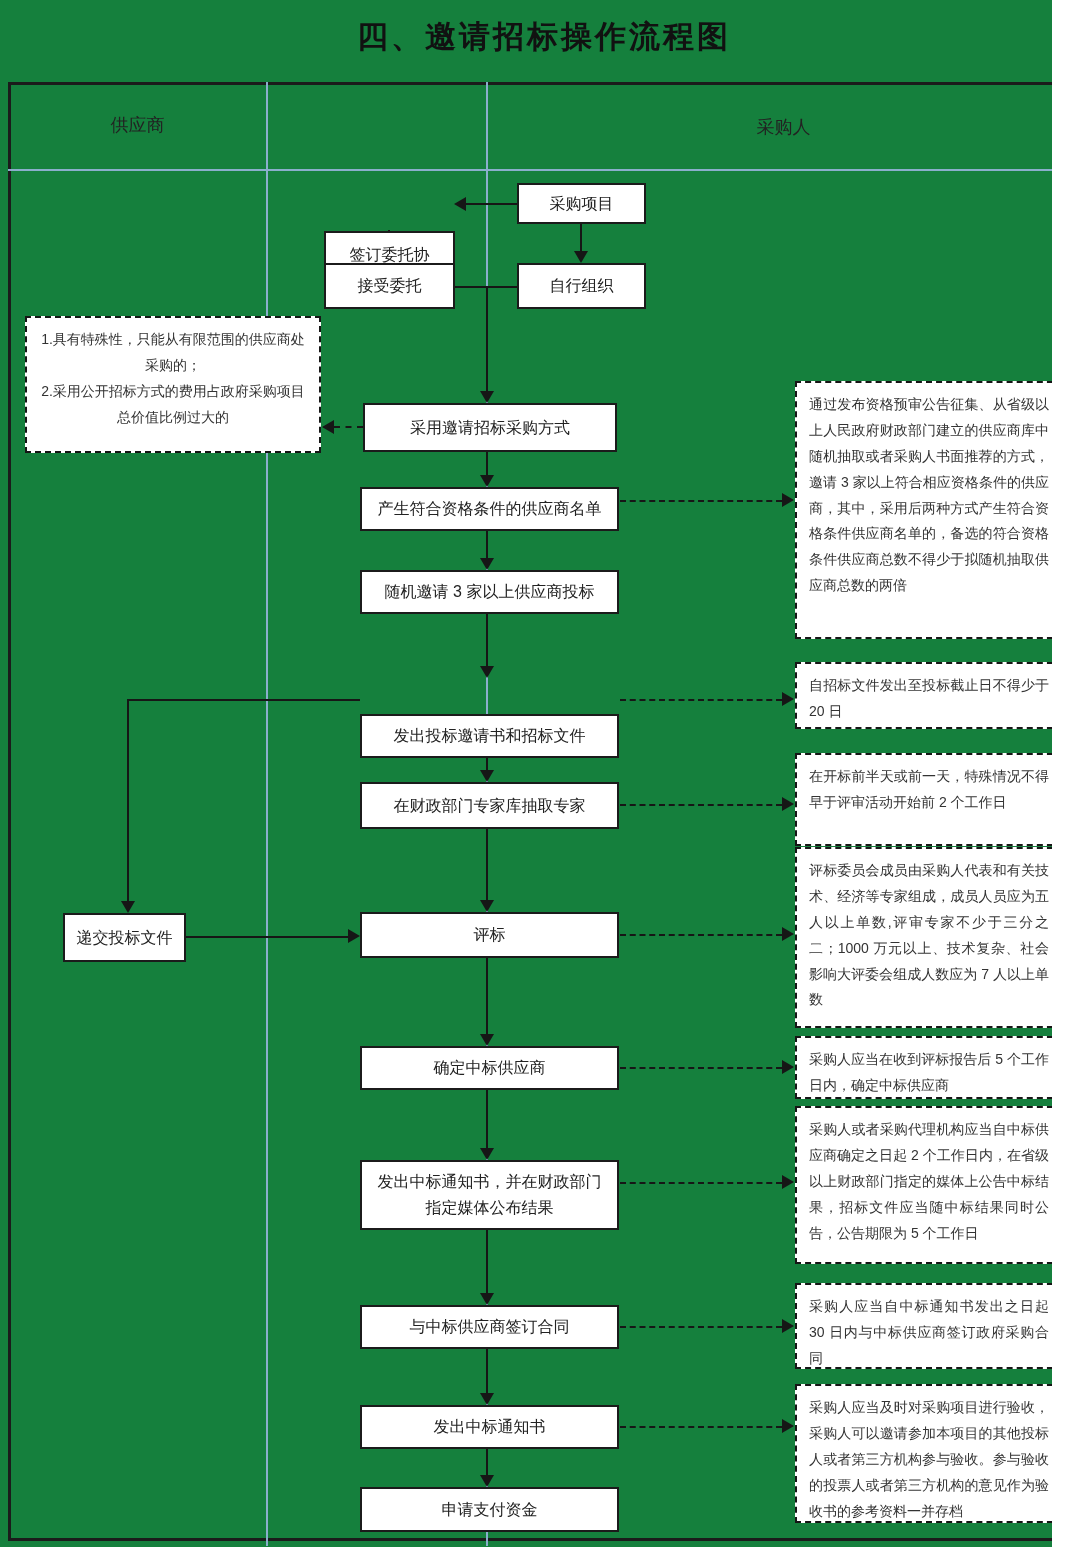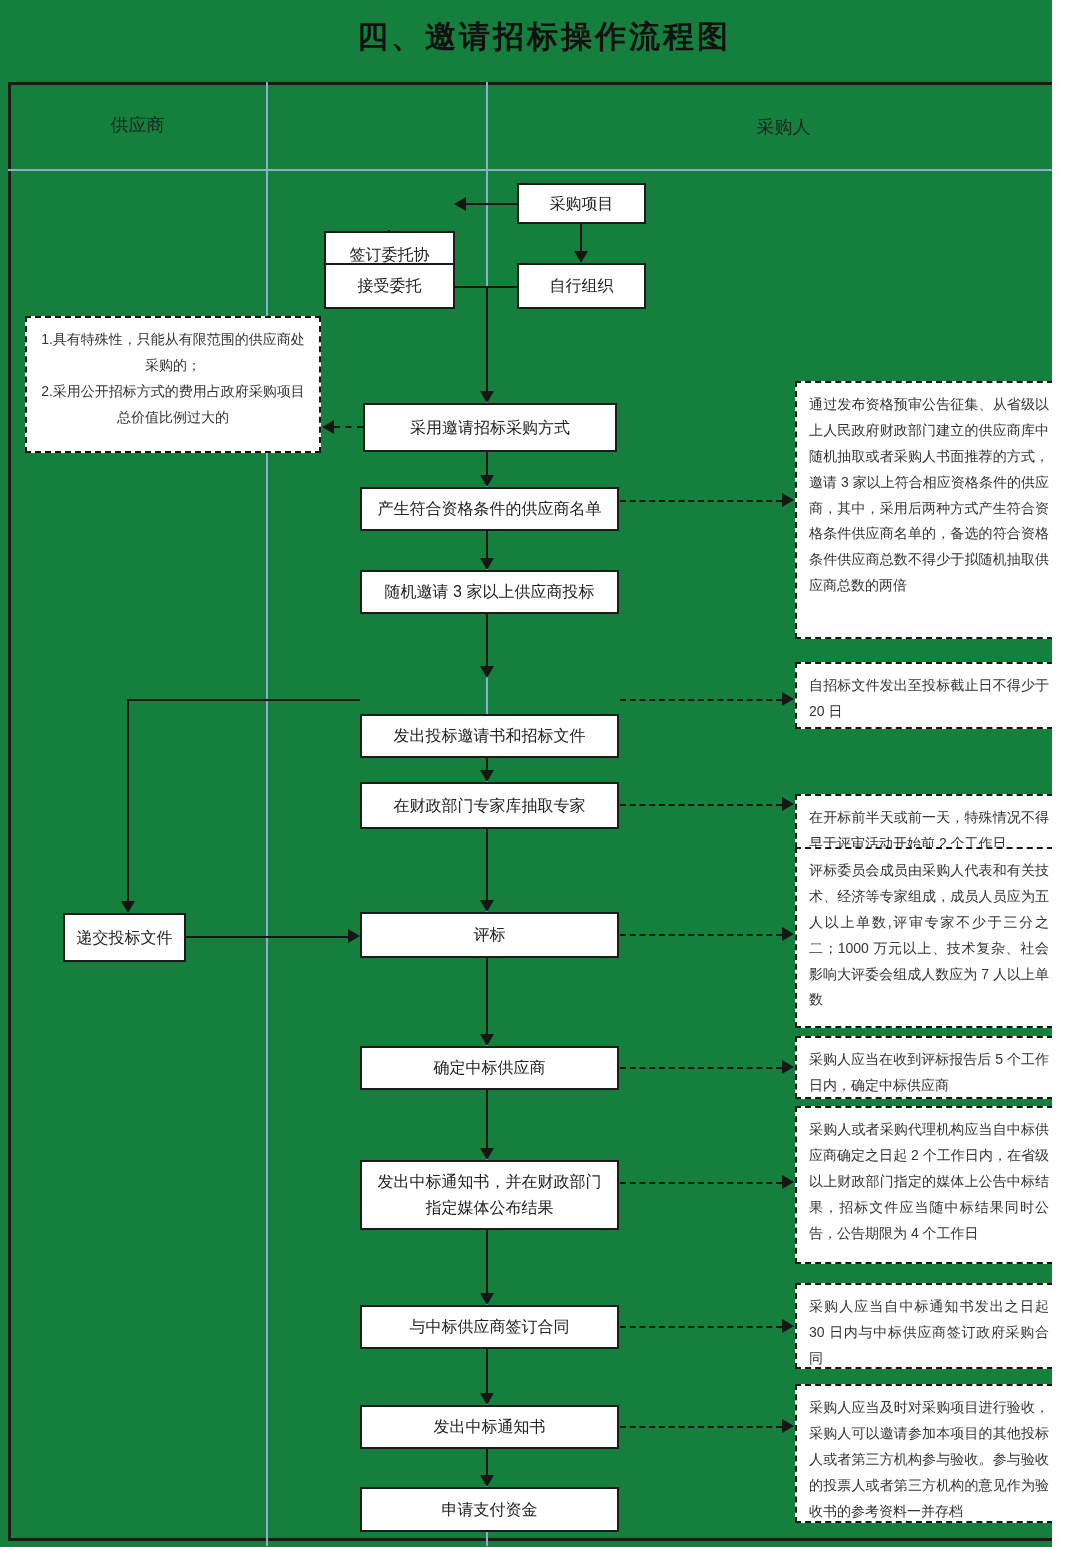--- a/index.html
+++ b/index.html
@@ -59,24 +59,24 @@
 指定媒体公布结果</div>
   <div class="box" style="left:360px;top:1305px;width:259px;height:44px;">与中标供应商签订合同</div>
   <div class="box" style="left:360px;top:1405px;width:259px;height:44px;">发出中标通知书</div>
   <div class="box" style="left:360px;top:1487px;width:259px;height:45px;">申请支付资金</div>
 
   <div class="note" style="left:25px;top:316px;width:296px;height:137px;text-align:center;">1.具有特殊性，只能从有限范围的供应商处采购的；
 2.采用公开招标方式的费用占政府采购项目总价值比例过大的</div>
 
   <div class="note" style="left:795px;top:381px;width:268px;height:258px;">通过发布资格预审公告征集、从省级以上人民政府财政部门建立的供应商库中随机抽取或者采购人书面推荐的方式，邀请 3 家以上符合相应资格条件的供应商，其中，采用后两种方式产生符合资格条件供应商名单的，备选的符合资格条件供应商总数不得少于拟随机抽取供应商总数的两倍</div>
   <div class="note" style="left:795px;top:662px;width:268px;height:67px;">自招标文件发出至投标截止日不得少于 20 日</div>
-  <div class="note" style="left:795px;top:794px;width:268px;height:93px;">在开标前半天或前一天，特殊情况不得早于评审活动开始前 2 个工作日</div>
+  <div class="note" style="left:795px;top:753px;width:268px;height:93px;">在开标前半天或前一天，特殊情况不得早于评审活动开始前 2 个工作日</div>
   <div class="note" style="left:795px;top:847px;width:268px;height:181px;">评标委员会成员由采购人代表和有关技术、经济等专家组成，成员人员应为五人以上单数,评审专家不少于三分之二；1000 万元以上、技术复杂、社会影响大评委会组成人数应为 7 人以上单数</div>
   <div class="note" style="left:795px;top:1036px;width:268px;height:63px;">采购人应当在收到评标报告后 5 个工作日内，确定中标供应商</div>
-  <div class="note" style="left:795px;top:1106px;width:268px;height:158px;">采购人或者采购代理机构应当自中标供应商确定之日起 2 个工作日内，在省级以上财政部门指定的媒体上公告中标结果，招标文件应当随中标结果同时公告，公告期限为 4 个工作日</div>
+  <div class="note" style="left:795px;top:1106px;width:268px;height:158px;">采购人或者采购代理机构应当自中标供应商确定之日起 2 个工作日内，在省级以上财政部门指定的媒体上公告中标结果，招标文件应当随中标结果同时公告，公告期限为 5 个工作日</div>
   <div class="note" style="left:795px;top:1283px;width:268px;height:86px;">采购人应当自中标通知书发出之日起 30 日内与中标供应商签订政府采购合同</div>
   <div class="note" style="left:795px;top:1384px;width:268px;height:139px;">采购人应当及时对采购项目进行验收，采购人可以邀请参加本项目的其他投标人或者第三方机构参与验收。参与验收的投票人或者第三方机构的意见作为验收书的参考资料一并存档</div>
 
   <div class="hl" style="left:466px;top:203px;width:51px;"></div>
   <div class="al" style="left:454px;top:197px;"></div>
 
   <div class="vl" style="left:388px;top:230px;height:21px;"></div>
   <div class="ad" style="left:382px;top:251px;"></div>
 
   <div class="vl" style="left:580px;top:224px;height:27px;"></div>

